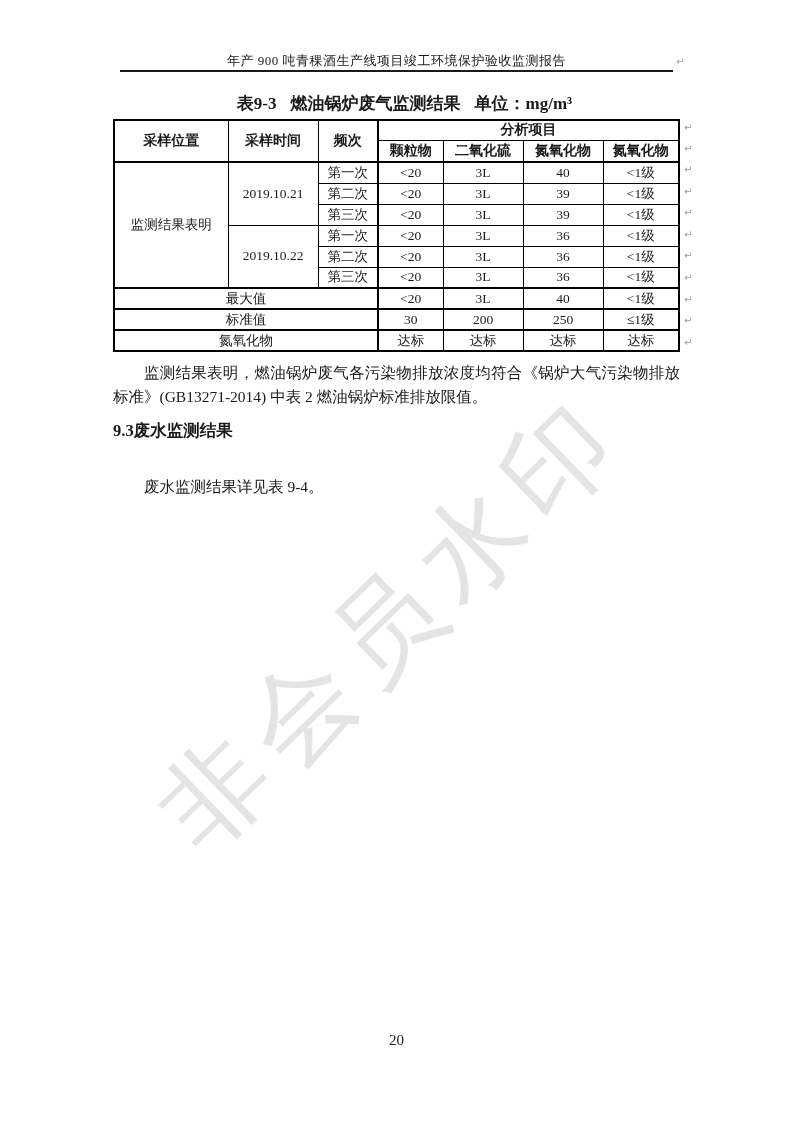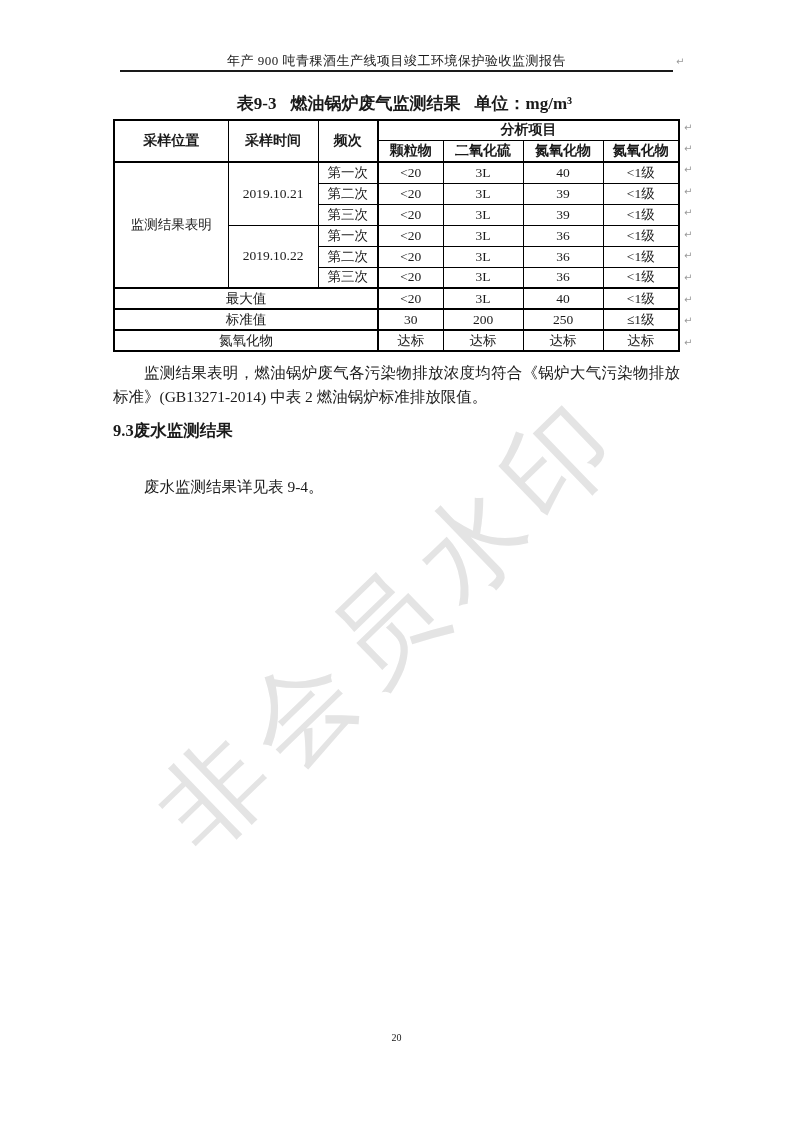--- a/index.html
+++ b/index.html
@@ -67,21 +67,21 @@
   }
   .watermark {
     position:absolute; left:392px; top:624px;
     transform:translate(-50%,-50%) rotate(-44deg);
     font-size:105px; letter-spacing:14px;
     color:#e4e4e4; white-space:nowrap;
     z-index:0; font-weight:normal;
   }
   .page-number {
     position:absolute; top:1032px; left:0; width:100%;
-    text-align:center; font-size:10px;
+    text-align:center; font-size:15px;
   }
 </style>
 </head>
 <body>
 
 <div class="page">
 
   <div class="watermark">非会员水印</div>
 
   <div class="layer">

